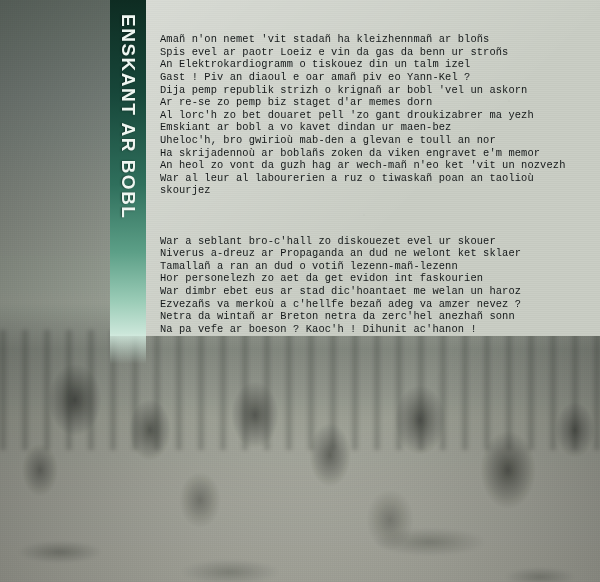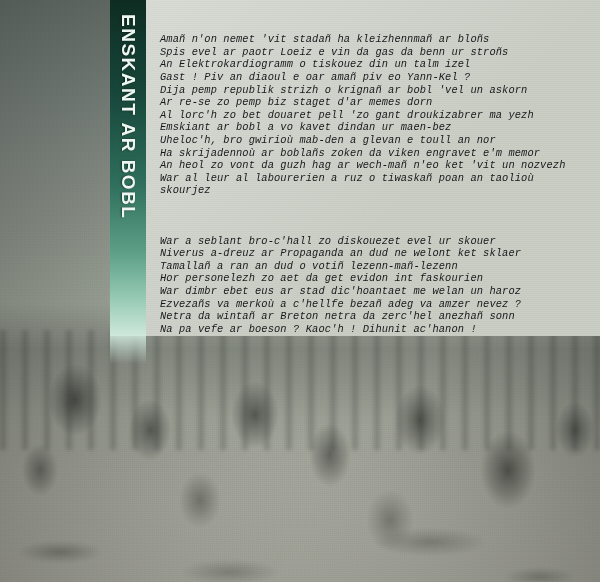--- a/index.html
+++ b/index.html
@@ -149,21 +149,20 @@
     top: 0;
     width: 454px;
     height: 336px;
     background: #c9cdc4;
     background-image:
       linear-gradient(135deg, rgba(255,255,255,.28), rgba(255,255,255,0) 60%),
       repeating-linear-gradient(0deg, rgba(0,0,0,.018) 0 1px, rgba(255,255,255,.02) 1px 2px);
     box-sizing: border-box;
     padding: 8px 10px 6px 14px;
     overflow: hidden;
-    font-style: italic;
   }
   .lyrics {
     font-family: "Liberation Mono", "DejaVu Sans Mono", monospace;
     font-size: 10.4px;
     line-height: 12.6px;
     color: #15191a;
     white-space: pre-wrap;
     letter-spacing: .1px;
     margin: 0;
   }

